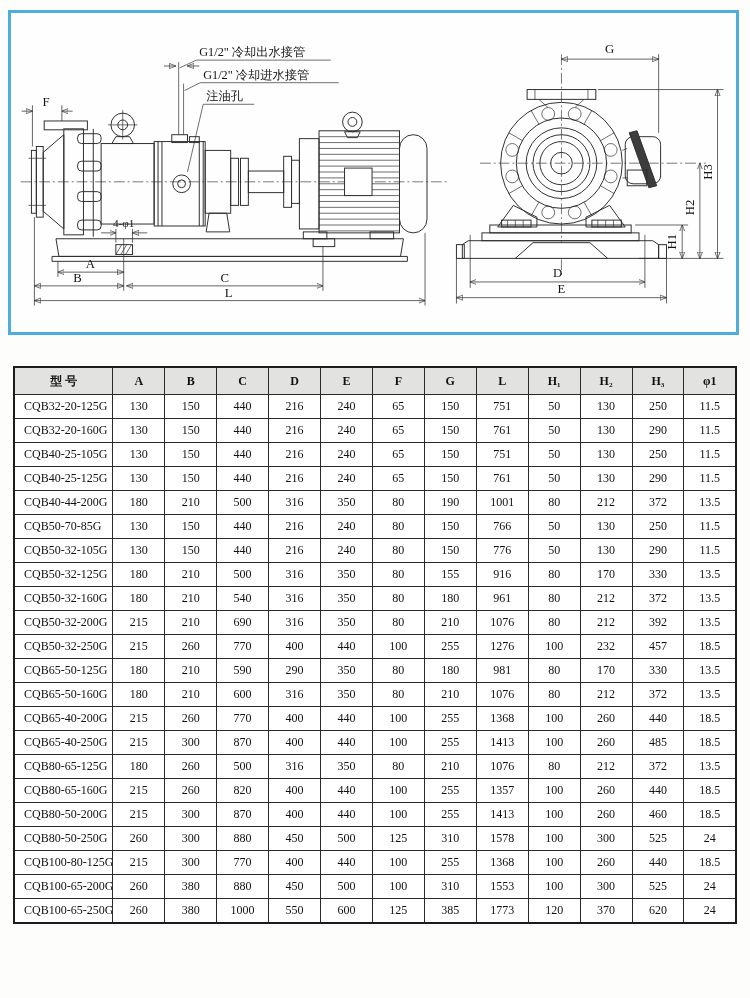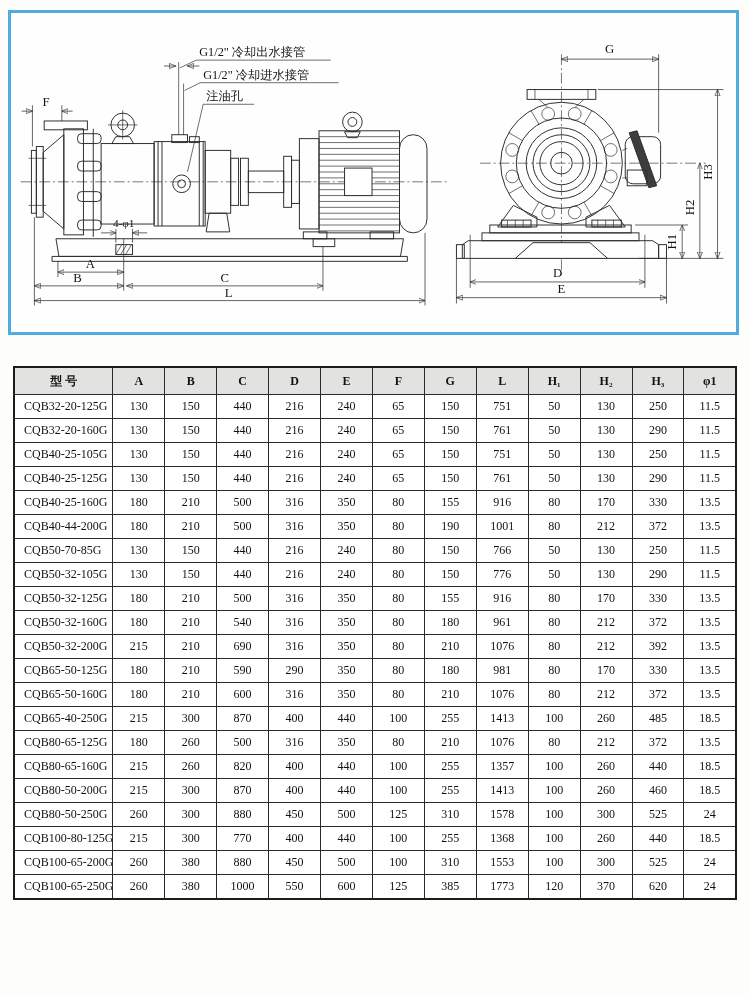--- a/index.html
+++ b/index.html
@@ -330,153 +330,168 @@
           <td>240</td>
           <td>65</td>
           <td>150</td>
           <td>761</td>
           <td>50</td>
           <td>130</td>
           <td>290</td>
           <td>11.5</td>
         </tr>
         <tr>
-          <td class="model">CQB40-25-160G</td>
+          <td class="model">CQB40-44-200G</td>
           <td>180</td>
           <td>210</td>
           <td>500</td>
           <td>316</td>
           <td>350</td>
           <td>80</td>
+          <td>190</td>
+          <td>1001</td>
+          <td>80</td>
+          <td>212</td>
+          <td>372</td>
+          <td>13.5</td>
+        </tr>
+        <tr>
+          <td class="model">CQB50-70-85G</td>
+          <td>130</td>
+          <td>150</td>
+          <td>440</td>
+          <td>216</td>
+          <td>240</td>
+          <td>80</td>
+          <td>150</td>
+          <td>766</td>
+          <td>50</td>
+          <td>130</td>
+          <td>250</td>
+          <td>11.5</td>
+        </tr>
+        <tr>
+          <td class="model">CQB50-32-105G</td>
+          <td>130</td>
+          <td>150</td>
+          <td>440</td>
+          <td>216</td>
+          <td>240</td>
+          <td>80</td>
+          <td>150</td>
+          <td>776</td>
+          <td>50</td>
+          <td>130</td>
+          <td>290</td>
+          <td>11.5</td>
+        </tr>
+        <tr>
+          <td class="model">CQB50-32-125G</td>
+          <td>180</td>
+          <td>210</td>
+          <td>500</td>
+          <td>316</td>
+          <td>350</td>
+          <td>80</td>
           <td>155</td>
           <td>916</td>
           <td>80</td>
           <td>170</td>
           <td>330</td>
           <td>13.5</td>
         </tr>
         <tr>
-          <td class="model">CQB40-44-200G</td>
-          <td>180</td>
-          <td>210</td>
-          <td>500</td>
+          <td class="model">CQB50-32-160G</td>
+          <td>180</td>
+          <td>210</td>
+          <td>540</td>
           <td>316</td>
           <td>350</td>
           <td>80</td>
-          <td>190</td>
-          <td>1001</td>
+          <td>180</td>
+          <td>961</td>
           <td>80</td>
           <td>212</td>
           <td>372</td>
           <td>13.5</td>
         </tr>
         <tr>
-          <td class="model">CQB50-70-85G</td>
-          <td>130</td>
-          <td>150</td>
-          <td>440</td>
-          <td>216</td>
-          <td>240</td>
-          <td>80</td>
-          <td>150</td>
-          <td>766</td>
-          <td>50</td>
-          <td>130</td>
-          <td>250</td>
-          <td>11.5</td>
-        </tr>
-        <tr>
-          <td class="model">CQB50-32-105G</td>
-          <td>130</td>
-          <td>150</td>
-          <td>440</td>
-          <td>216</td>
-          <td>240</td>
-          <td>80</td>
-          <td>150</td>
-          <td>776</td>
-          <td>50</td>
-          <td>130</td>
-          <td>290</td>
-          <td>11.5</td>
-        </tr>
-        <tr>
-          <td class="model">CQB50-32-125G</td>
-          <td>180</td>
-          <td>210</td>
-          <td>500</td>
+          <td class="model">CQB50-32-200G</td>
+          <td>215</td>
+          <td>210</td>
+          <td>690</td>
           <td>316</td>
           <td>350</td>
           <td>80</td>
-          <td>155</td>
-          <td>916</td>
+          <td>210</td>
+          <td>1076</td>
+          <td>80</td>
+          <td>212</td>
+          <td>392</td>
+          <td>13.5</td>
+        </tr>
+        <tr>
+          <td class="model">CQB50-32-250G</td>
+          <td>215</td>
+          <td>260</td>
+          <td>770</td>
+          <td>400</td>
+          <td>440</td>
+          <td>100</td>
+          <td>255</td>
+          <td>1276</td>
+          <td>100</td>
+          <td>232</td>
+          <td>457</td>
+          <td>18.5</td>
+        </tr>
+        <tr>
+          <td class="model">CQB65-50-125G</td>
+          <td>180</td>
+          <td>210</td>
+          <td>590</td>
+          <td>290</td>
+          <td>350</td>
+          <td>80</td>
+          <td>180</td>
+          <td>981</td>
           <td>80</td>
           <td>170</td>
           <td>330</td>
           <td>13.5</td>
         </tr>
         <tr>
-          <td class="model">CQB50-32-160G</td>
-          <td>180</td>
-          <td>210</td>
-          <td>540</td>
+          <td class="model">CQB65-50-160G</td>
+          <td>180</td>
+          <td>210</td>
+          <td>600</td>
           <td>316</td>
           <td>350</td>
           <td>80</td>
-          <td>180</td>
-          <td>961</td>
+          <td>210</td>
+          <td>1076</td>
           <td>80</td>
           <td>212</td>
           <td>372</td>
           <td>13.5</td>
         </tr>
         <tr>
-          <td class="model">CQB50-32-200G</td>
+          <td class="model">CQB65-40-200G</td>
           <td>215</td>
-          <td>210</td>
-          <td>690</td>
-          <td>316</td>
-          <td>350</td>
-          <td>80</td>
-          <td>210</td>
-          <td>1076</td>
-          <td>80</td>
-          <td>212</td>
-          <td>392</td>
-          <td>13.5</td>
-        </tr>
-        <tr>
-          <td class="model">CQB65-50-125G</td>
-          <td>180</td>
-          <td>210</td>
-          <td>590</td>
-          <td>290</td>
-          <td>350</td>
-          <td>80</td>
-          <td>180</td>
-          <td>981</td>
-          <td>80</td>
-          <td>170</td>
-          <td>330</td>
-          <td>13.5</td>
-        </tr>
-        <tr>
-          <td class="model">CQB65-50-160G</td>
-          <td>180</td>
-          <td>210</td>
-          <td>600</td>
-          <td>316</td>
-          <td>350</td>
-          <td>80</td>
-          <td>210</td>
-          <td>1076</td>
-          <td>80</td>
-          <td>212</td>
-          <td>372</td>
-          <td>13.5</td>
+          <td>260</td>
+          <td>770</td>
+          <td>400</td>
+          <td>440</td>
+          <td>100</td>
+          <td>255</td>
+          <td>1368</td>
+          <td>100</td>
+          <td>260</td>
+          <td>440</td>
+          <td>18.5</td>
         </tr>
         <tr>
           <td class="model">CQB65-40-250G</td>
           <td>215</td>
           <td>300</td>
           <td>870</td>
           <td>400</td>
           <td>440</td>
           <td>100</td>
           <td>255</td>

